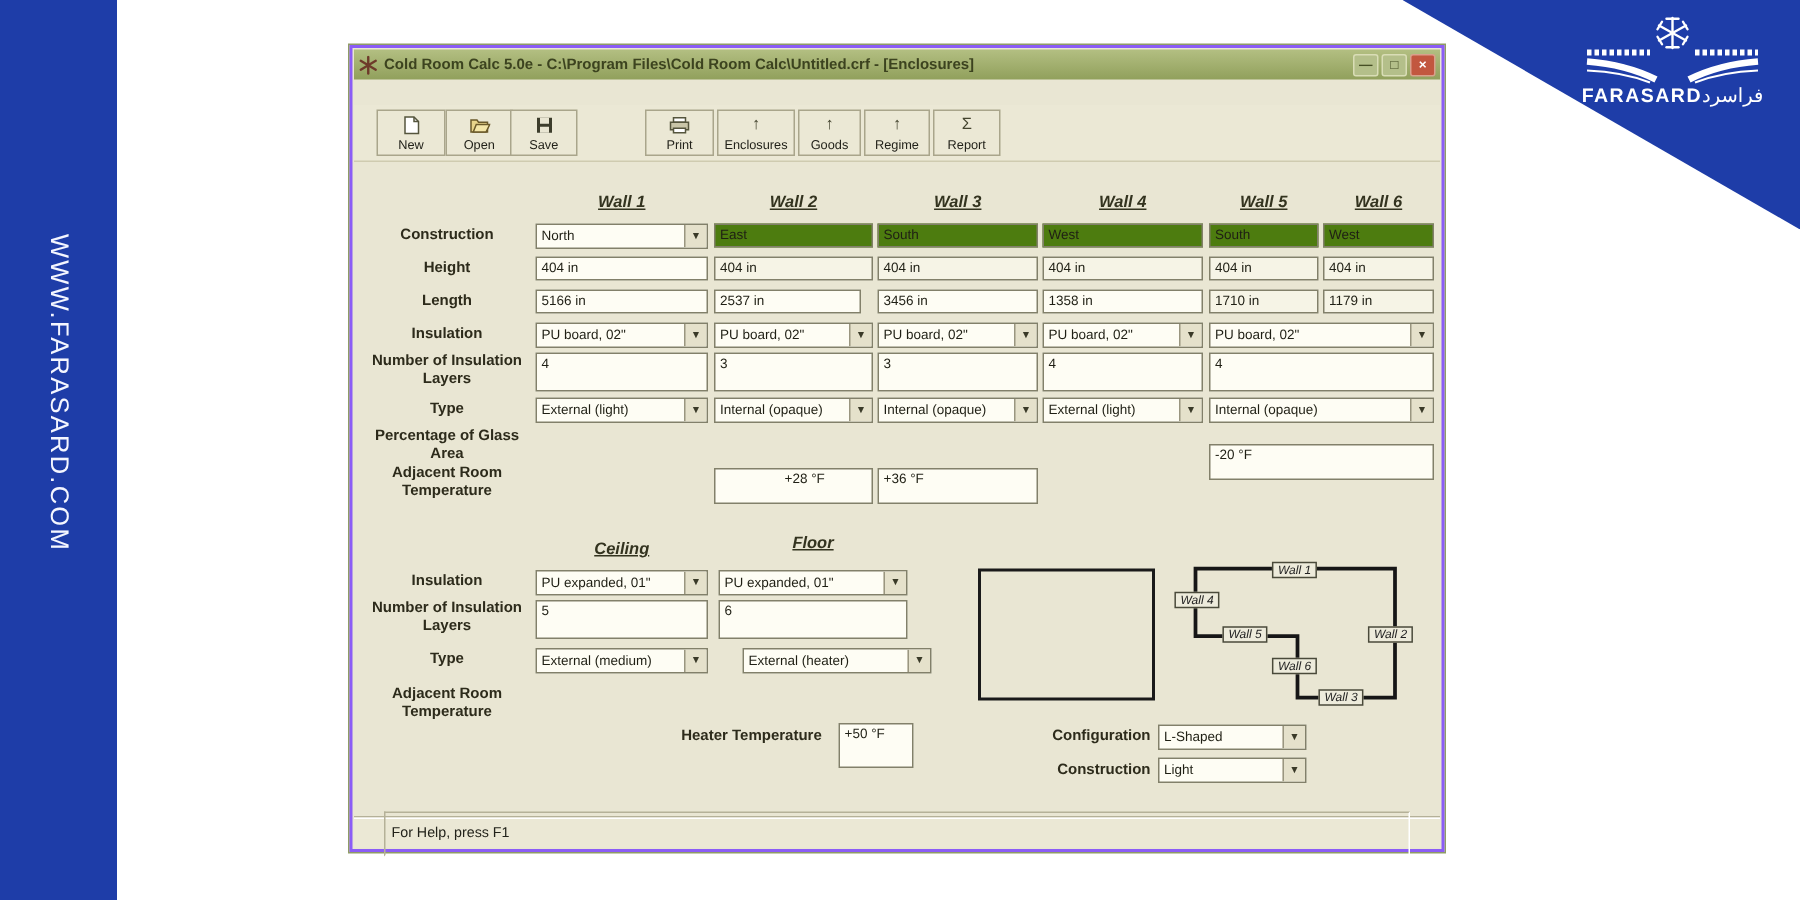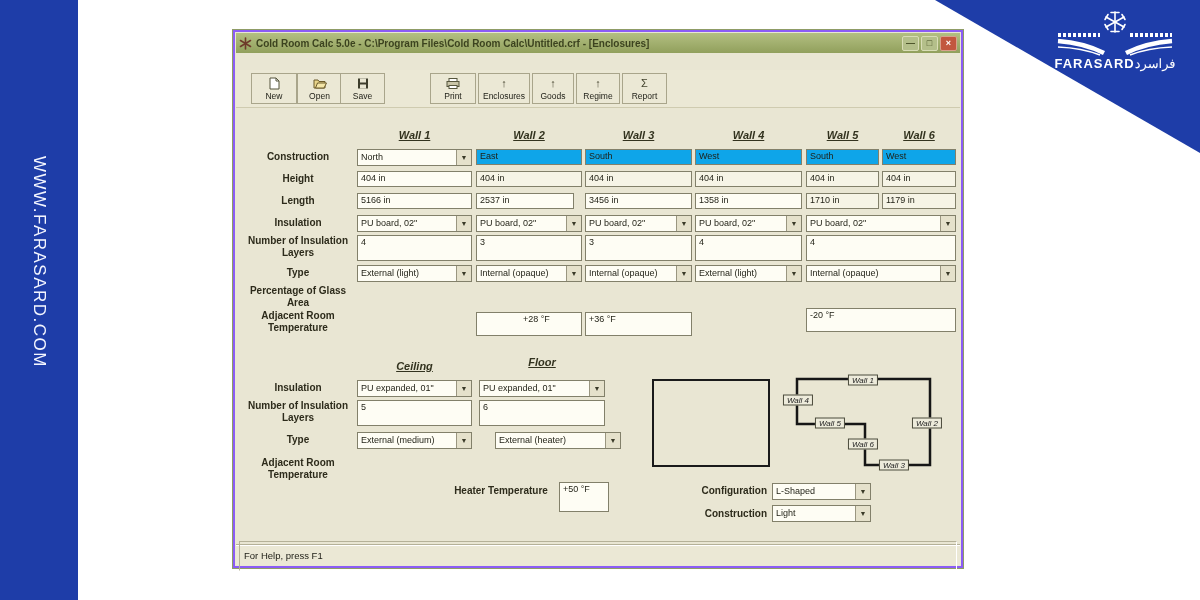--- a/index.html
+++ b/index.html
@@ -38,38 +38,38 @@
   .ticon { height:13px; display:flex; align-items:center; justify-content:center; font-size:11px; color:#44442f; }
 
   
   .colhead { position:absolute; font-size:11px; font-weight:bold; font-style:italic;
              text-decoration:underline; text-align:center; color:#33331f; }
   .rowlab { position:absolute; left:8px; width:110px; text-align:center; font-weight:bold;
             font-size:10px; color:#2d2b1b; line-height:1.15; }
   .rowlab2 { position:absolute; text-align:center; font-weight:bold; font-size:10px; color:#2d2b1b; line-height:1.15; }
   .fld { position:absolute; height:16px; background:#fefdf4; border:1px solid #82806a;
          font-size:9px; padding:1px 3px; color:#1f1f14; overflow:hidden; white-space:nowrap; }
-  .flat { background:#0ea5e9; }
+  .flat { background:#4d7c0f; }
   .soft { background:#f6f4e6; }
   .tall { height:26px; }
   .sel { position:absolute; height:17px; background:#fefdf4; border:1px solid #82806a;
          display:flex; align-items:stretch; overflow:hidden; }
   .sv { flex:1; font-size:9px; padding:2px 3px; white-space:nowrap; overflow:hidden; color:#1f1f14; }
   .dd { width:15px; background:#e5e1cb; border-left:1px solid #9a9680; display:flex;
         align-items:center; justify-content:center; font-size:7px; color:#3a3a28; }
 
   
   .droom { position:absolute; left:417px; top:347px; width:118px; height:88px; border:2px solid #1a1a1a; }
   .lshape { position:absolute; left:555px; top:340px; }
   .wlab { position:absolute; transform:translate(-50%,-50%); font-size:8px; font-style:italic;
           border:1px solid #4a4a3a; background:#edebdb; padding:0 3px; color:#222; white-space:nowrap; }
 
   .statusbar { position:absolute; left:1px; right:1px; bottom:1px; height:20px; background:#ebe8d5;
                border-top:1px solid #fff; box-shadow:0 -1px 0 #b5b198; display:flex; align-items:center; }
-  .statusin { margin:2px 3px; flex:1; height:30px; border:1px solid #b5b198; border-right-color:#fff;
+  .statusin { margin:2px 20px; flex:1; height:30px; border:1px solid #b5b198; border-right-color:#fff;
               border-bottom-color:#fff; display:flex; align-items:center; padding-left:4px;
               font-size:9.5px; color:#22221a; }
 </style>
 </head>
 <body>
 
 <div class="stage">
 
   <div class="leftbar">
     <div class="vtext">WWW.FARASARD.COM</div>
@@ -252,21 +252,21 @@
     <div class="sel" style="left:571px;top:233px;width:150px;">
       <span class="sv">Internal (opaque)</span>
         <span class="dd">▼</span>
     </div>
 
     <div class="rowlab" style="top:253px;">Percentage of Glass Area</div>
 
     <div class="rowlab" style="top:278px;">Adjacent Room Temperature</div>
     <div class="fld" style="left:241px;top:280px;width:106px;height:24px;padding-left:46px;">+28 °F</div>
     <div class="fld" style="left:350px;top:280px;width:107px;height:24px;">+36 °F</div>
-    <div class="fld" style="left:571px;top:276px;width:150px;height:24px;">-20 °F</div>
+    <div class="fld" style="left:571px;top:264px;width:150px;height:24px;">-20 °F</div>
 
     <div class="colhead" style="left:122px;top:328px;width:115px;">Ceiling</div>
     <div class="colhead" style="left:244px;top:324px;width:126px;">Floor</div>
 
     <div class="rowlab" style="top:350px;">Insulation</div>
     <div class="sel" style="left:122px;top:348px;width:115px;">
       <span class="sv">PU expanded, 01"</span>
         <span class="dd">▼</span>
     </div>
     <div class="sel" style="left:244px;top:348px;width:126px;">

